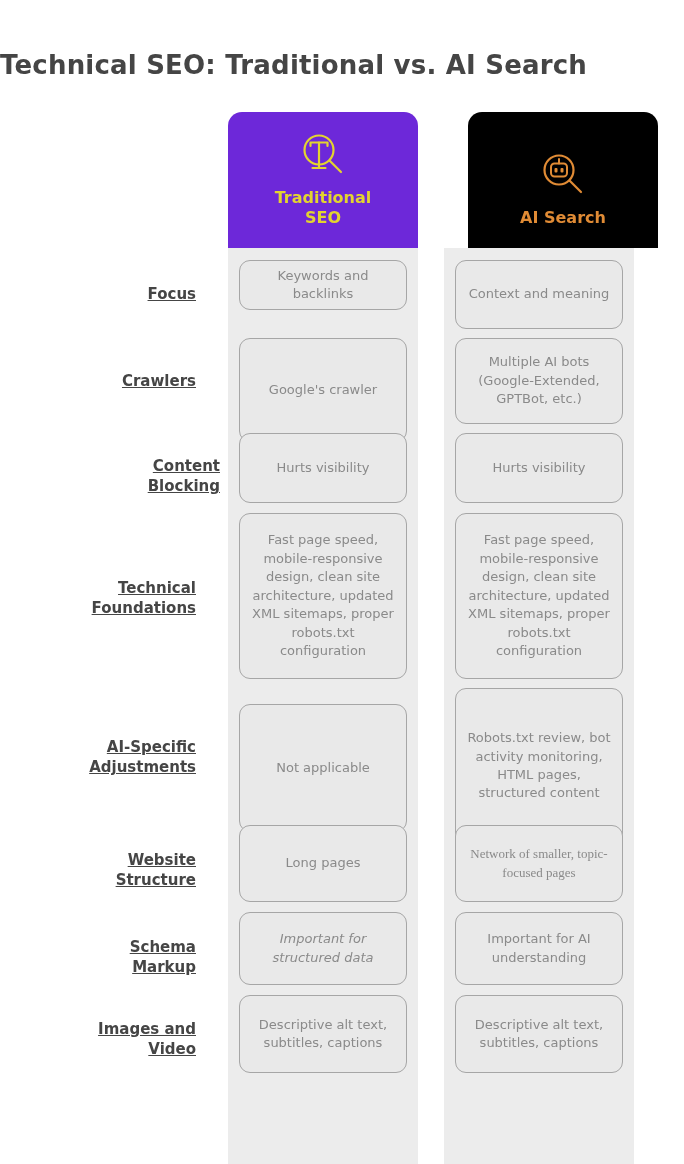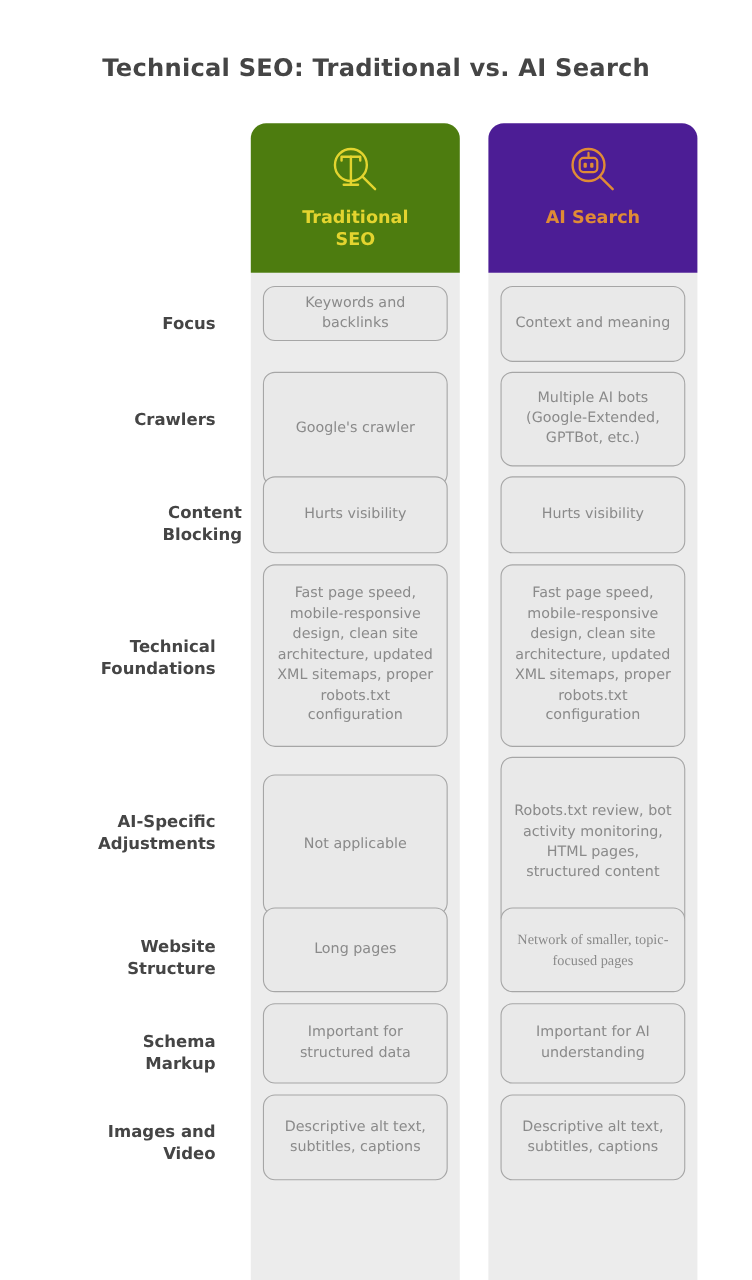--- a/index.html
+++ b/index.html
@@ -20,23 +20,23 @@
     height: 1164px;
     box-sizing: border-box;
   }
 
   
   .title {
     position: absolute;
     left: 0;
     top: 50px;
     width: 684px;
-    text-align: center;
+    text-align: left;
     font-family: "DejaVu Sans", sans-serif;
-    font-size: 22px;
+    font-size: 26px;
     font-weight: bold;
     color: #454545;
     letter-spacing: 0.2px;
   }
 
   
   .grid {
     position: absolute;
     left: 0;
     top: 112px;
@@ -64,25 +64,26 @@
     border-radius: 14px 14px 0 0;
     display: flex;
     flex-direction: column;
     align-items: center;
     justify-content: flex-start;
     box-sizing: border-box;
     padding-top: 14px;
   }
   .colhead.col-trad {
     left: 228px;
-    background: #4d7c0f;
+    background: #6d28d9;
   }
   .colhead.col-ai {
-    left: 444px;
-    background: #4c1d95;
+    left: 468px;
+    background: #000000;
+    justify-content: center;
   }
   .colhead .icon-wrap {
     width: 58px;
     height: 58px;
     display: flex;
     align-items: center;
     justify-content: center;
   }
   .colhead .colhead-label {
     margin-top: 4px;
@@ -104,20 +105,21 @@
 
   .row-label {
     position: absolute;
     left: 0;
     width: 196px;
     text-align: right;
     font-size: 15px;
     font-weight: bold;
     color: #454545;
     line-height: 1.35;
+    text-decoration: underline;
   }
 
   .cell {
     position: absolute;
     width: 168px;
     box-sizing: border-box;
     background: #E9E9E9;
     border: 1.5px solid #A6A6A6;
     border-radius: 11px;
     display: flex;
@@ -216,21 +218,21 @@
         <span>Website</span><br><span>Structure</span>
       </div>
       <div class="cell col-trad" style="top:0px;height:77px;">Long pages</div>
       <div class="cell col-ai" style="top:0px;height:77px;font-family:Liberation Serif, serif;">Network of smaller, topic-focused pages</div>
     </div>
 
     <div class="row" style="top:800px;">
       <div class="row-label" style="top:25px;">
         <span>Schema</span><br><span>Markup</span>
       </div>
-      <div class="cell col-trad" style="top:0px;height:73px;">Important for structured data</div>
+      <div class="cell col-trad" style="top:0px;height:73px;font-style:italic;">Important for structured data</div>
       <div class="cell col-ai" style="top:0px;height:73px;">Important for AI understanding</div>
     </div>
 
     <div class="row" style="top:883px;">
       <div class="row-label" style="top:24px;">
         <span>Images and</span><br><span>Video</span>
       </div>
       <div class="cell col-trad" style="top:0px;height:78px;">Descriptive alt text, subtitles, captions</div>
       <div class="cell col-ai" style="top:0px;height:78px;">Descriptive alt text, subtitles, captions</div>
     </div>

